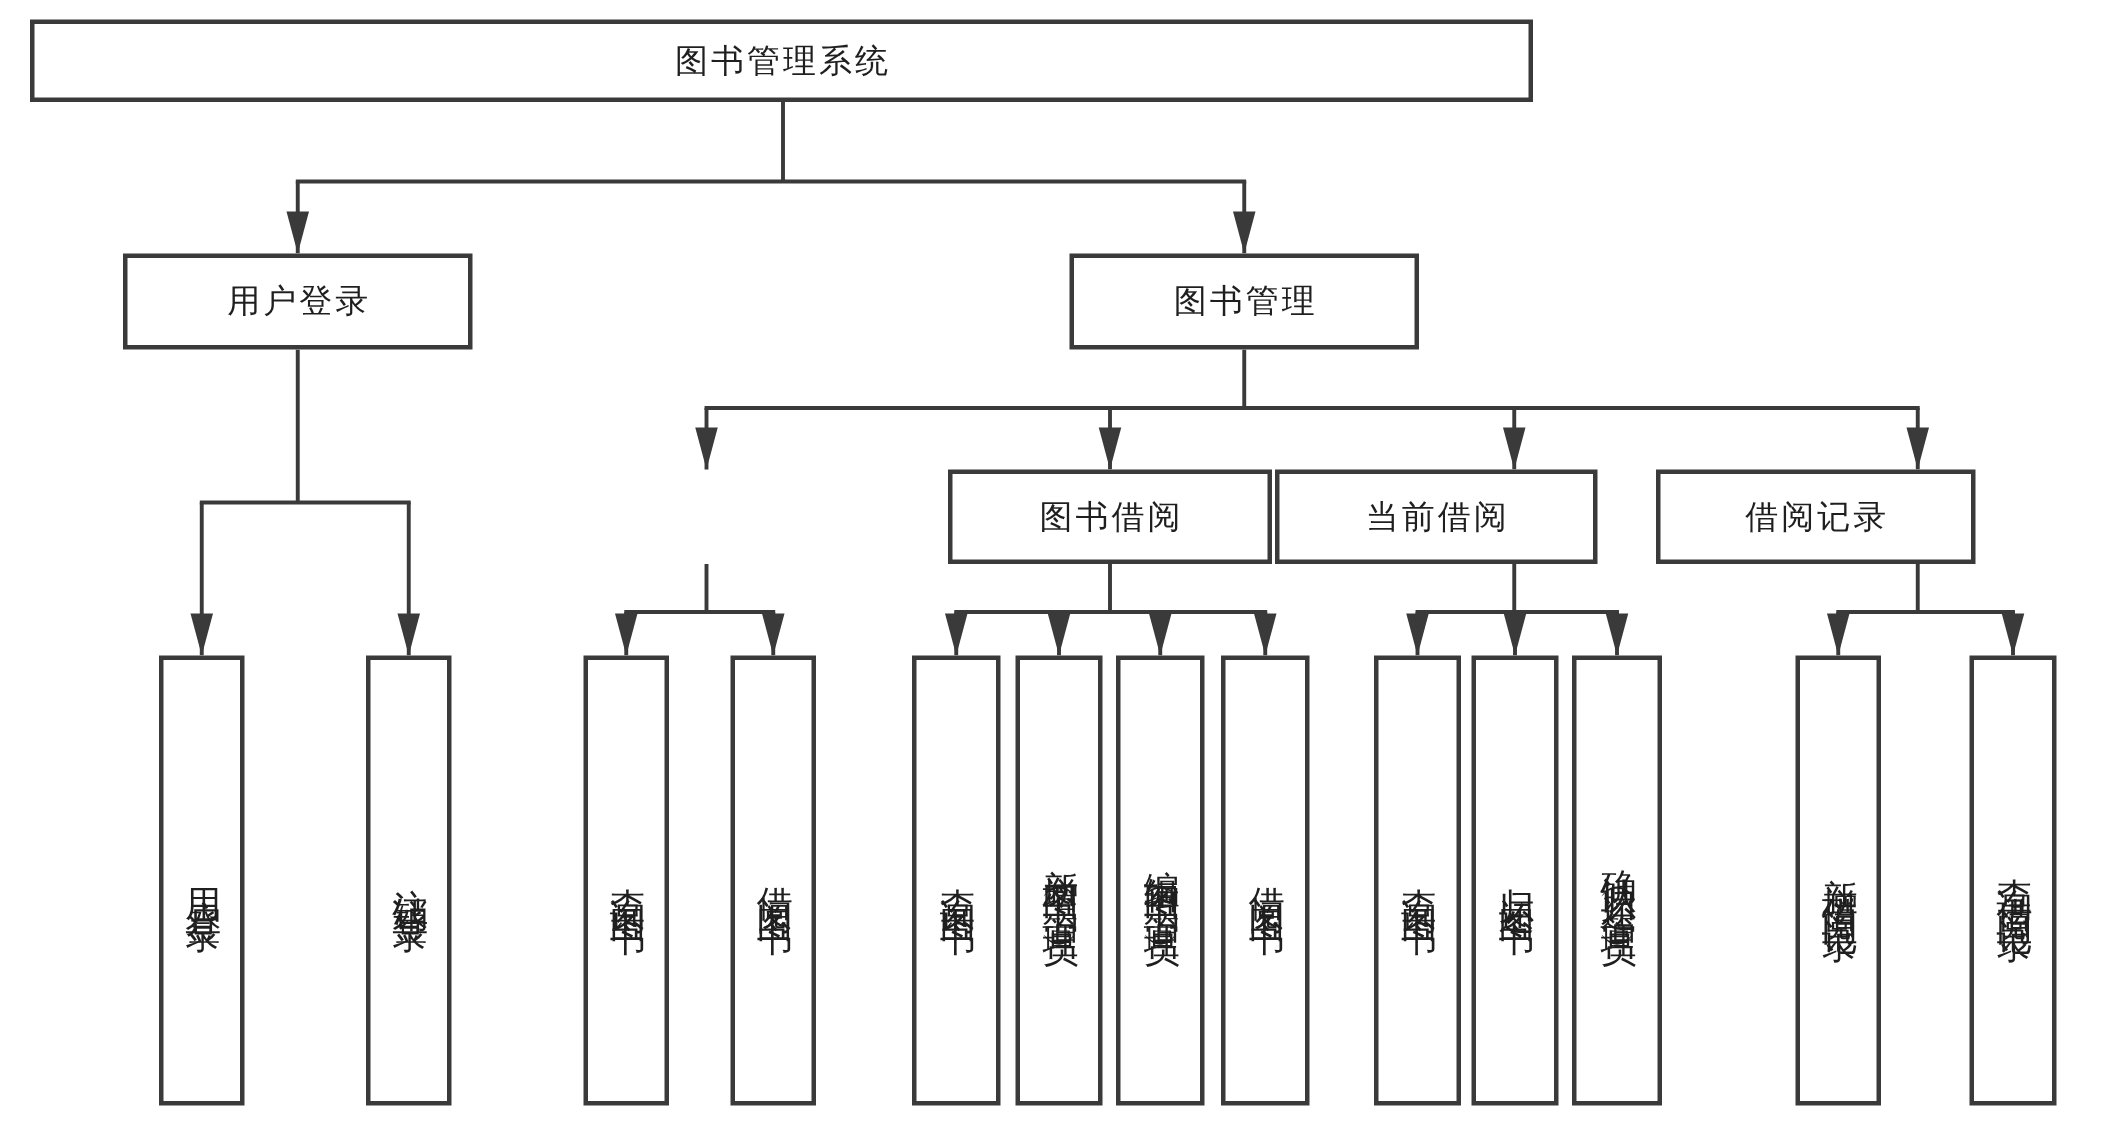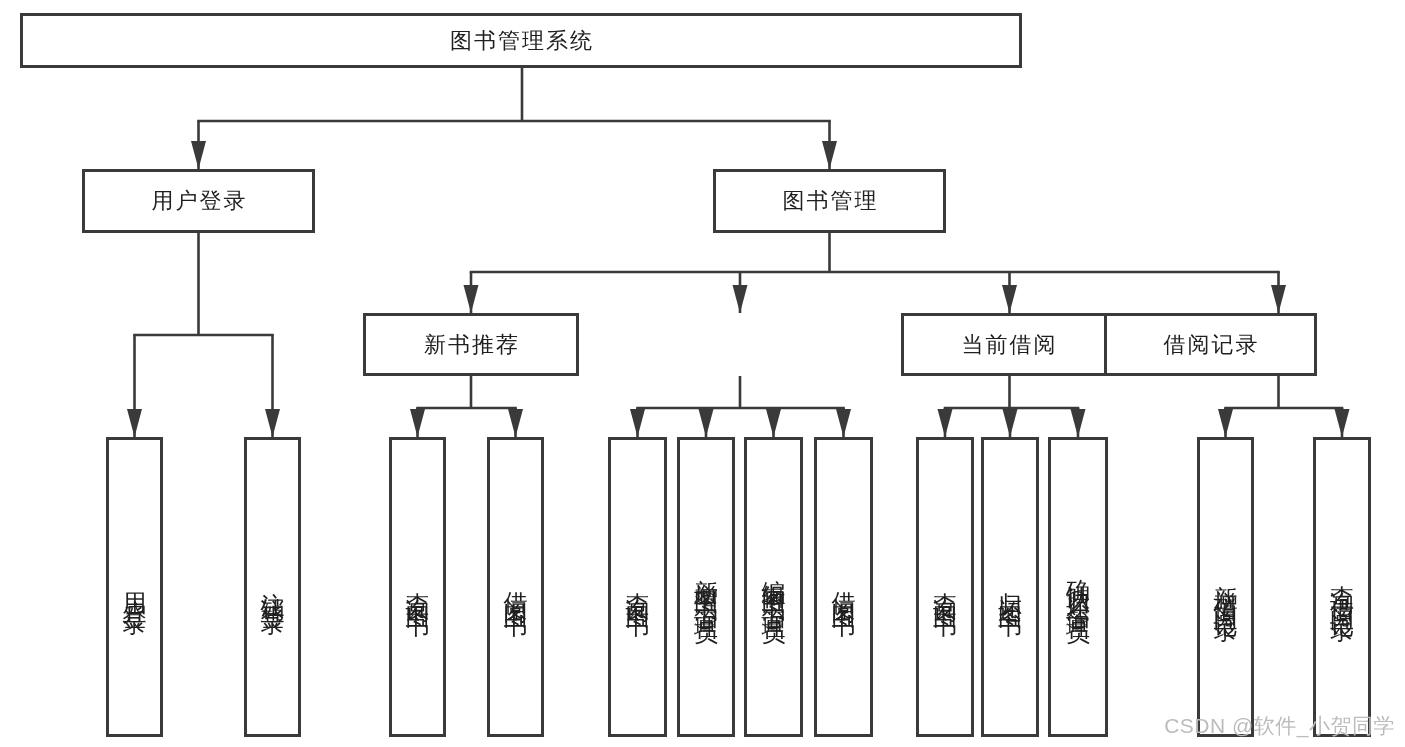--- a/index.html
+++ b/index.html
@@ -133,37 +133,36 @@
       <line x1="1225.5" y1="408" x2="1225.5" y2="437" marker-end="url(#arrow)"></line>
       <line x1="1342" y1="408" x2="1342" y2="437" marker-end="url(#arrow)"></line>
     </g>
   </svg>
 
   <div class="node node-root node-h">图书管理系统</div>
 
   <div class="node node-l2 node-h" style="left:82px;">用户登录</div>
   <div class="node node-l2 node-h" style="left:713px;">图书管理</div>
 
-  <div class="node node-l3 node-h" style="left:363px;">新书推荐</div>
-  <div class="node node-l3 node-h" style="left:901px;width:215px;">当前借阅</div>
+  <div class="node node-l3 node-h" style="left:632px;">图书借阅</div>
+  <div class="node node-l3 node-h" style="left:850px;width:215px;">当前借阅</div>
   <div class="node node-l3 node-h" style="left:1104px;width:213px;">借阅记录</div>
 
   <div class="node leaf" style="left:106px;width:57px;">用户登录</div>
   <div class="node leaf" style="left:244px;width:57px;">注销登录</div>
 
   <div class="node leaf" style="left:389px;width:57px;">查询图书</div>
   <div class="node leaf" style="left:487px;width:57px;">借阅图书</div>
 
   <div class="node leaf" style="left:608px;width:59px;">查询图书</div>
   <div class="node leaf" style="left:677px;width:58px;letter-spacing:6px;">新增图书（管理员）</div>
   <div class="node leaf" style="left:744px;width:59px;letter-spacing:6px;">编辑图书（管理员）</div>
   <div class="node leaf" style="left:814px;width:59px;">借阅图书</div>
 
   <div class="node leaf" style="left:916px;width:58px;">查询图书</div>
   <div class="node leaf" style="left:981px;width:58px;">归还图书</div>
   <div class="node leaf" style="left:1048px;width:60px;letter-spacing:6px;">确认归还（管理员）</div>
 
   <div class="node leaf" style="left:1197px;width:57px;">新增借阅记录</div>
   <div class="node leaf" style="left:1313px;width:58px;">查询借阅记录</div>
 
-  <div class="watermark">CSDN @软件_小贺同学</div>
 
 </div>
 
 </body></html>

